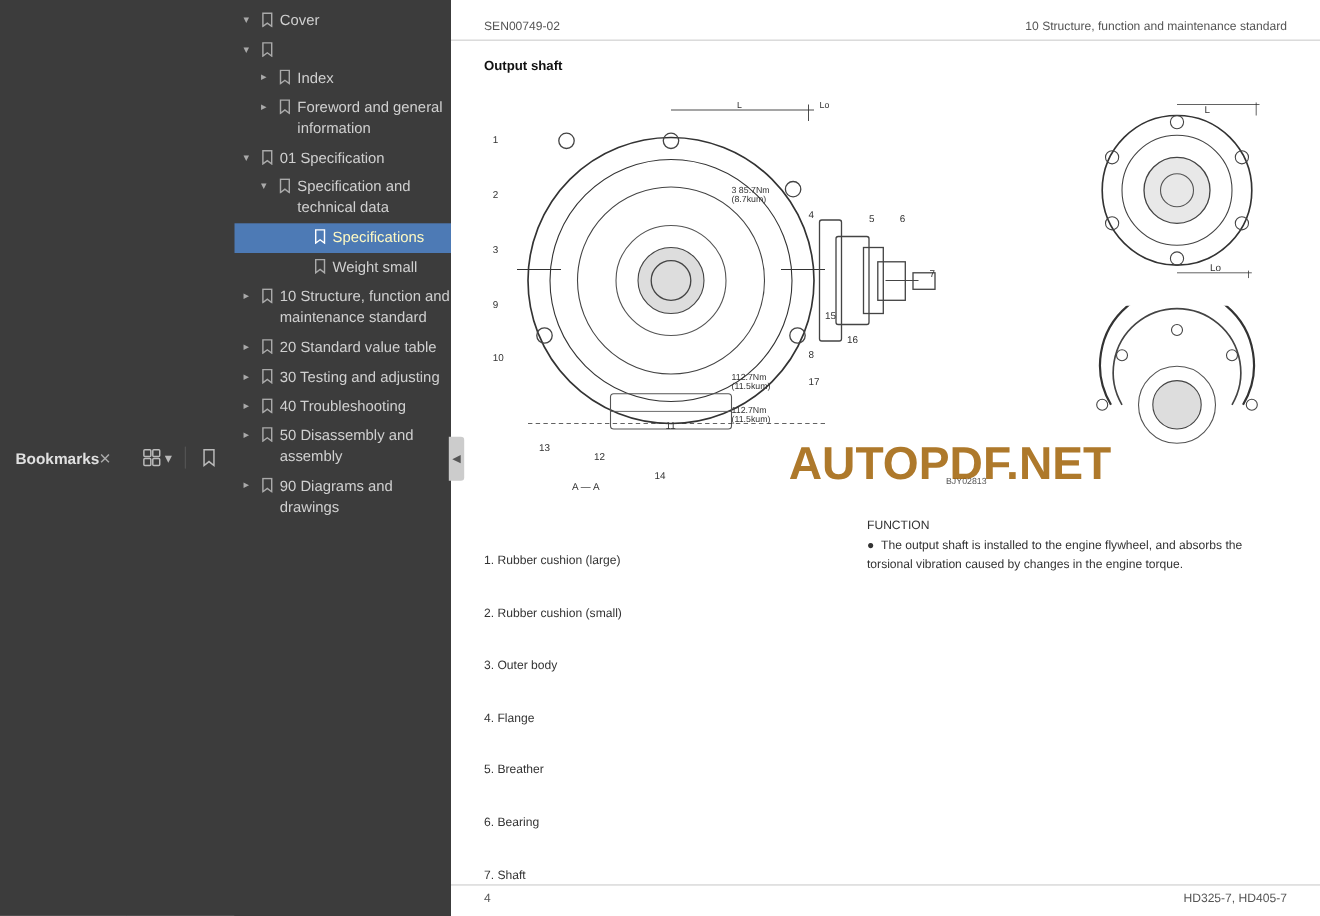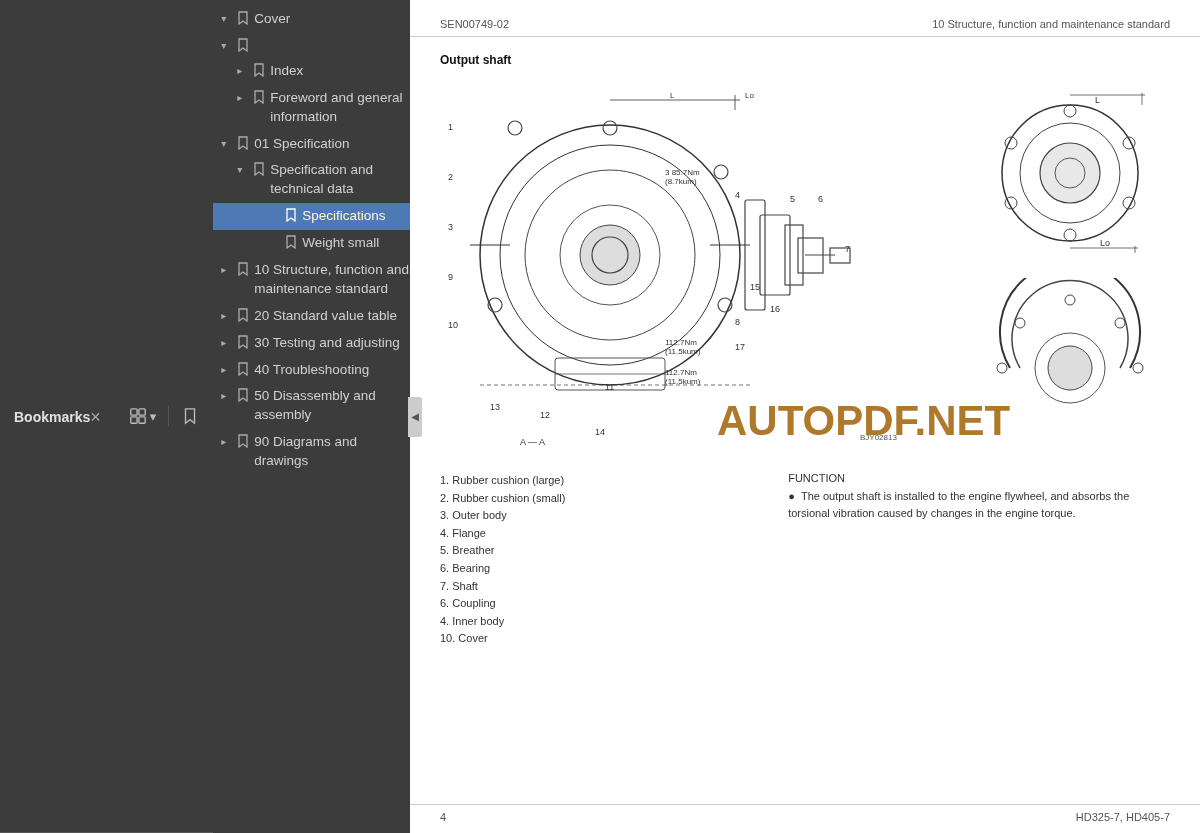--- a/index.html
+++ b/index.html
@@ -216,20 +216,21 @@
       color: #333;
       margin-top: 4px;
     }
 
     #parts-list {
       flex: 1;
     }
 
     #parts-list p {
       line-height: 1.6;
+      margin-top: 30px;
     }
 
     #function-section {
       flex: 1.2;
     }
 
     #function-section .func-title {
       font-weight: normal;
       margin-bottom: 4px;
     }

